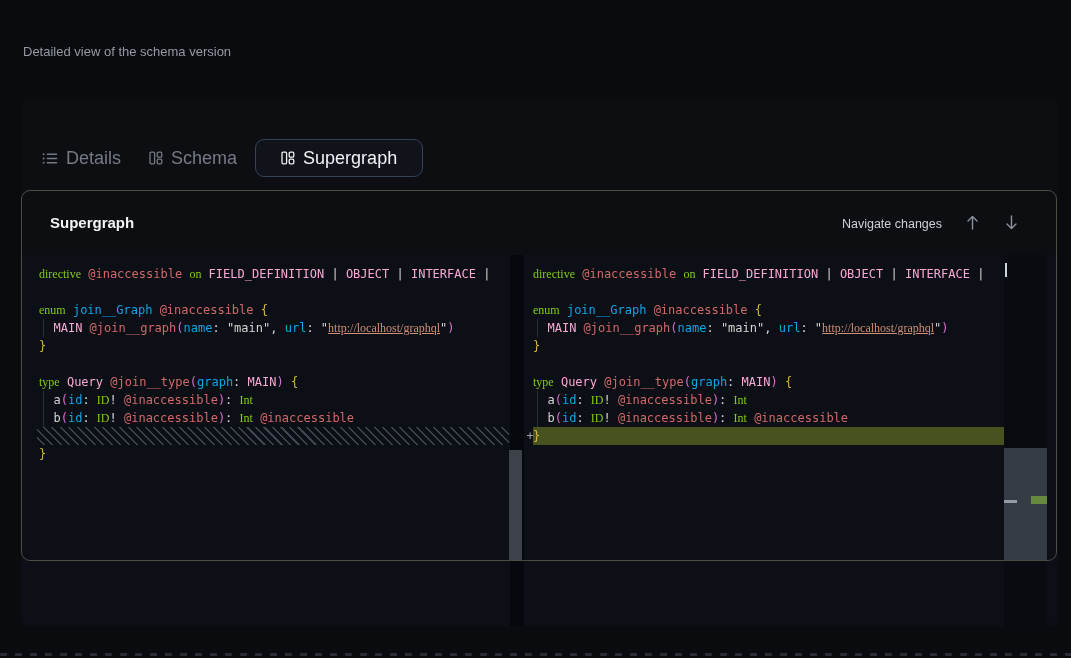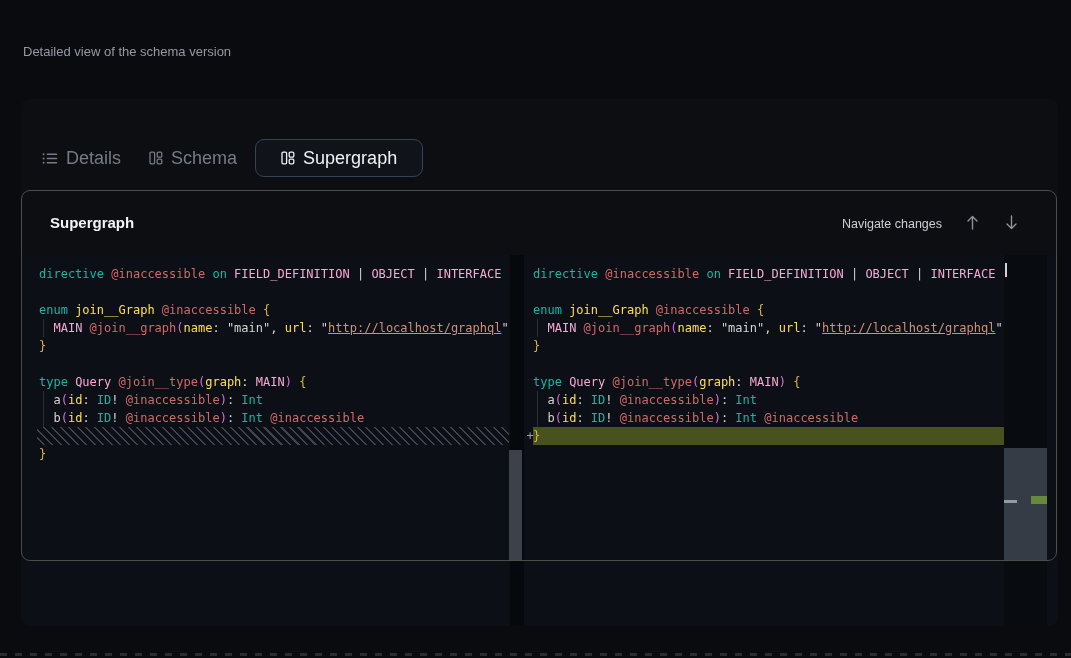--- a/index.html
+++ b/index.html
@@ -39,23 +39,23 @@
   .pane-left{left:0;width:488px;}
   .pane-right{left:503px;width:480px;}
   .code{position:relative;padding-top:10px;font-family:"DejaVu Sans Mono","Liberation Mono",monospace;font-size:12px;line-height:18px;}
   .code-line{position:relative;height:18px;white-space:pre;padding-left:18px;}
   .pane-right .code-line{padding-left:9px;}
   .code-line.ind::before{content:"";position:absolute;left:22px;top:0;bottom:0;width:1px;background:#2a303a;}
   .pane-right .code-line.ind::before{left:13px;}
   .pane-right .code-line.ins.ind::before{left:12px;width:3px;background:#313f12;}
 
   
-  .tk-k{color:#14b8a6;} .tk-t{color:#f9a8d4;} .tk-d{color:#D16969;} .tk-p{color:#D4D4D4;}
-  .tk-br{color:#d9b945;} .tk-pa{color:#D670D6;} .tk-at{color:#fde047;} .tk-f{color:#D4D4D4;}
-  .tk-st{color:#D4D4D4;} .tk-ur{color:#CE9178;text-decoration:underline;}
+  .tk-k{color:#84cc16;font-family:Liberation Serif, serif;} .tk-t{color:#f9a8d4;} .tk-d{color:#D16969;} .tk-p{color:#D4D4D4;}
+  .tk-br{color:#d9b945;} .tk-pa{color:#D670D6;} .tk-at{color:#0ea5e9;} .tk-f{color:#D4D4D4;}
+  .tk-st{color:#D4D4D4;} .tk-ur{color:#CE9178;text-decoration:underline;font-family:Liberation Serif, serif;}
 
   
   .hatch{position:absolute;left:16px;right:0;top:0;height:18px;
          background:repeating-linear-gradient(45deg,transparent 0 4.5px,#3e4551 4.5px 6px);}
   .insert-band{position:absolute;left:512px;top:172px;width:485px;height:18px;background:#47521f;z-index:1;}
   .insert-sign{position:absolute;left:501px;top:172px;width:16px;height:18px;line-height:18px;text-align:center;
                font-family:"DejaVu Sans Mono",monospace;font-size:12px;color:#9aa1a9;z-index:3;}
 
   
   .sash{position:absolute;left:488px;top:0;width:15px;height:100%;background:#05080d;z-index:2;border-left:1px solid rgba(255,255,255,.03);box-sizing:border-box;}

